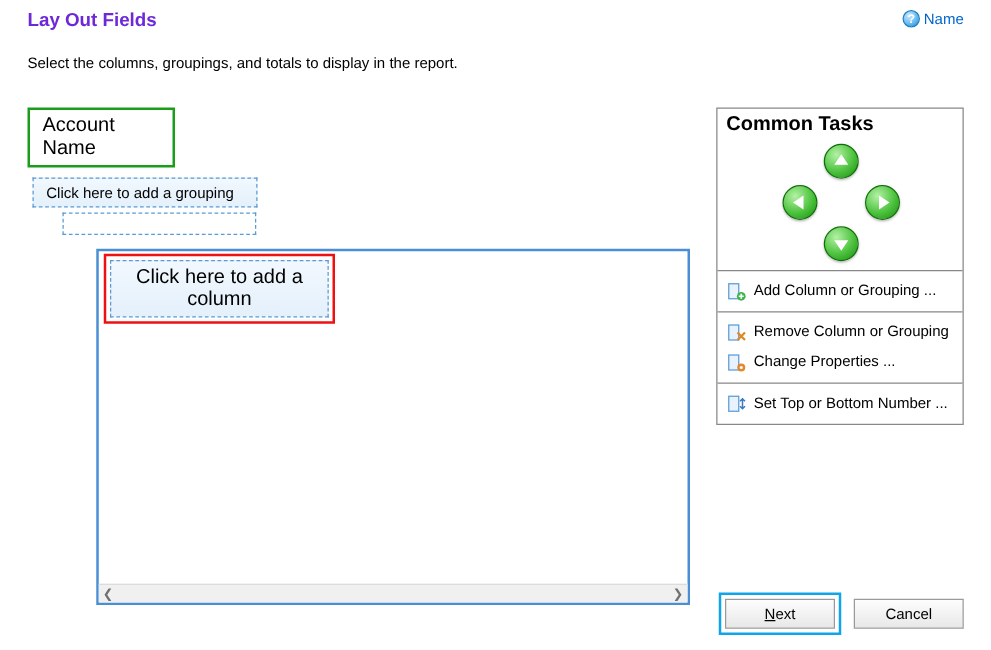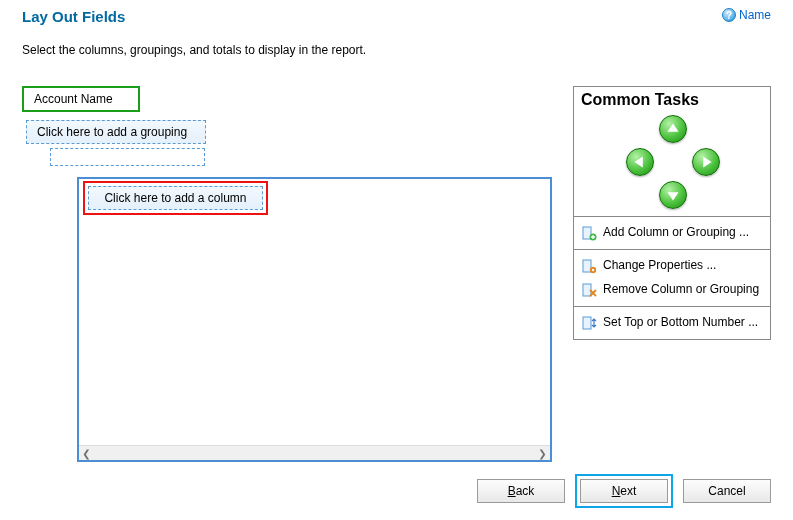--- a/index.html
+++ b/index.html
@@ -14,21 +14,21 @@
     position: relative;
     overflow: hidden;
   }
   .header {
     display: flex;
     justify-content: space-between;
     align-items: flex-start;
     padding: 8px 22px 0 22px;
   }
   .title {
-    color: #0369a1;
+    color: #6d28d9;
     font-size: 15px;
     font-weight: bold;
   }
   .help-link {
     color: #0066cc;
     font-size: 12px;
     display: flex;
     align-items: center;
     gap: 3px;
     cursor: pointer;
@@ -50,21 +50,21 @@
     position: absolute;
     left: 22px;
     top: 86px;
     width: 535px;
   }
   .account-box {
     border: 2px solid #1a9e1a;
     background: #fff;
     padding: 4px 10px;
     width: 118px;
-    font-size: 12px;
+    font-size: 16px;
   }
   .grouping-box {
     margin-top: 8px;
     margin-left: 4px;
     border: 1px dashed #5a9bd5;
     background: linear-gradient(#f2f8fe, #e4f0fb);
     padding: 4px 10px;
     width: 180px;
     font-size: 12px;
     cursor: pointer;
@@ -91,21 +91,21 @@
     top: 2px; left: 4px;
     border: 2px solid #e11;
     padding: 3px 3px;
     display: inline-block;
   }
   .add-col-box {
     border: 1px dashed #5a9bd5;
     background: linear-gradient(#f2f8fe, #e4f0fb);
     padding: 4px 10px;
     width: 175px;
-    font-size: 12px;
+    font-size: 16px;
     text-align: center;
     cursor: pointer;
   }
   .hscroll {
     position: absolute;
     left: 0; right: 0; bottom: 0;
     height: 15px;
     background: #f0f0f0;
     border-top: 1px solid #dcdcdc;
     display: flex;
@@ -265,54 +265,51 @@
       </span>
       <span class="lbl-text">Add Column or Grouping ...</span>
     </div>
   </div>
 
   <div class="task-group">
     <div class="task-item">
       <span class="task-icn">
         <svg viewBox="0 0 16 16">
             <rect x="2" y="2" width="8" height="12" fill="#e9f3ff" stroke="#5a9bd5"></rect>
+            <path d="M9 14 L15 8 M9 8 L15 14" stroke="#d82" stroke-width="1.8"></path>
+          </svg>
+      </span>
+      <span class="lbl-text">Remove Column or Grouping</span>
+    </div>
+    <div class="task-item">
+      <span class="task-icn">
+        <svg viewBox="0 0 16 16">
+            <rect x="2" y="2" width="8" height="12" fill="#e9f3ff" stroke="#5a9bd5"></rect>
             <circle cx="12" cy="12" r="3.2" fill="#e08a2e"></circle>
             <circle cx="12" cy="12" r="1.2" fill="#fff"></circle>
           </svg>
       </span>
       <span class="lbl-text">Change Properties ...</span>
-    </div>
-    <div class="task-item">
-      <span class="task-icn">
-        <svg viewBox="0 0 16 16">
-            <rect x="2" y="2" width="8" height="12" fill="#e9f3ff" stroke="#5a9bd5"></rect>
-            <path d="M9 14 L15 8 M9 8 L15 14" stroke="#d82" stroke-width="1.8"></path>
-          </svg>
-      </span>
-      <span class="lbl-text">Remove Column or Grouping</span>
     </div>
   </div>
 
   <div class="task-group">
     <div class="task-item">
       <span class="task-icn">
         <svg viewBox="0 0 16 16">
             <rect x="2" y="2" width="8" height="12" fill="#e9f3ff" stroke="#5a9bd5"></rect>
             <path d="M13 4v8M11 6l2-2 2 2M11 10l2 2 2-2" stroke="#3a7bc8" stroke-width="1.2" fill="none"></path>
           </svg>
       </span>
       <span class="lbl-text">Set Top or Bottom Number ...</span>
     </div>
   </div>
 </div>
 
 <div class="btn-row">
-  <div class="btn">
-    <span><span class="ul">B</span><span>ack</span></span>
-  </div>
   <div class="next-highlight">
     <div class="btn">
       <span><span class="ul">N</span><span>ext</span></span>
     </div>
   </div>
   <div class="btn">
     <span>Cancel</span>
   </div>
 </div>
 

